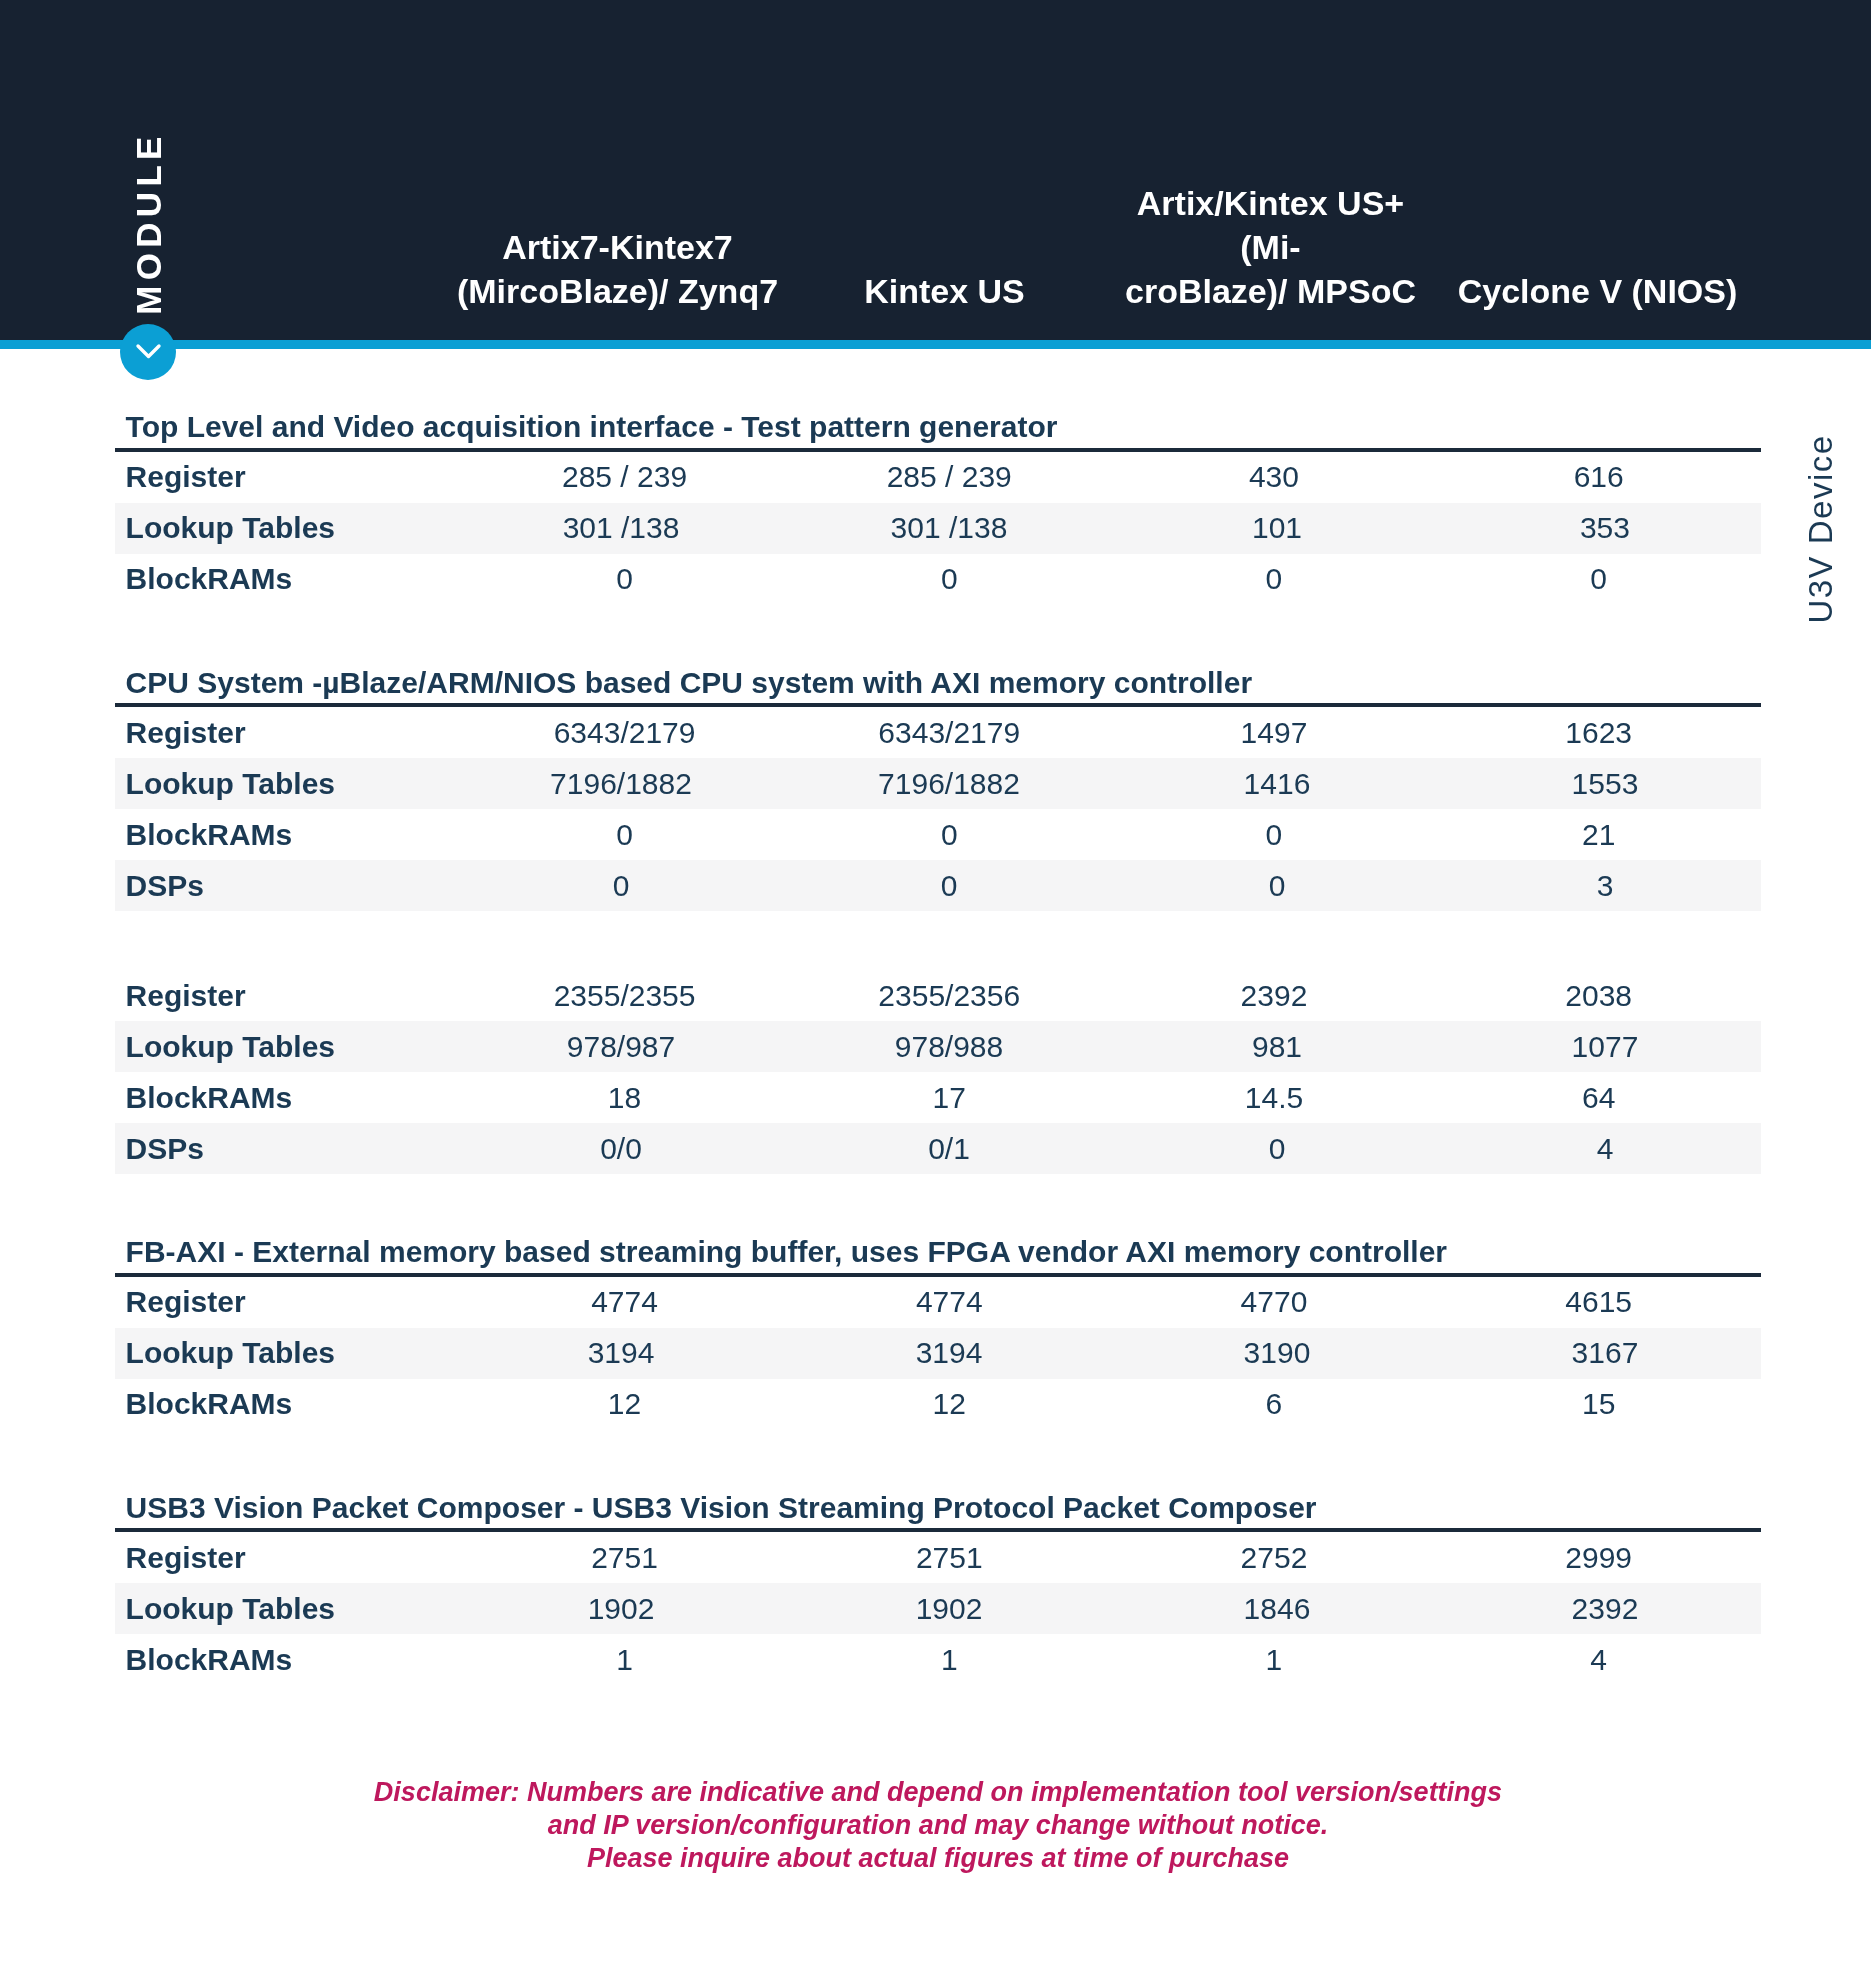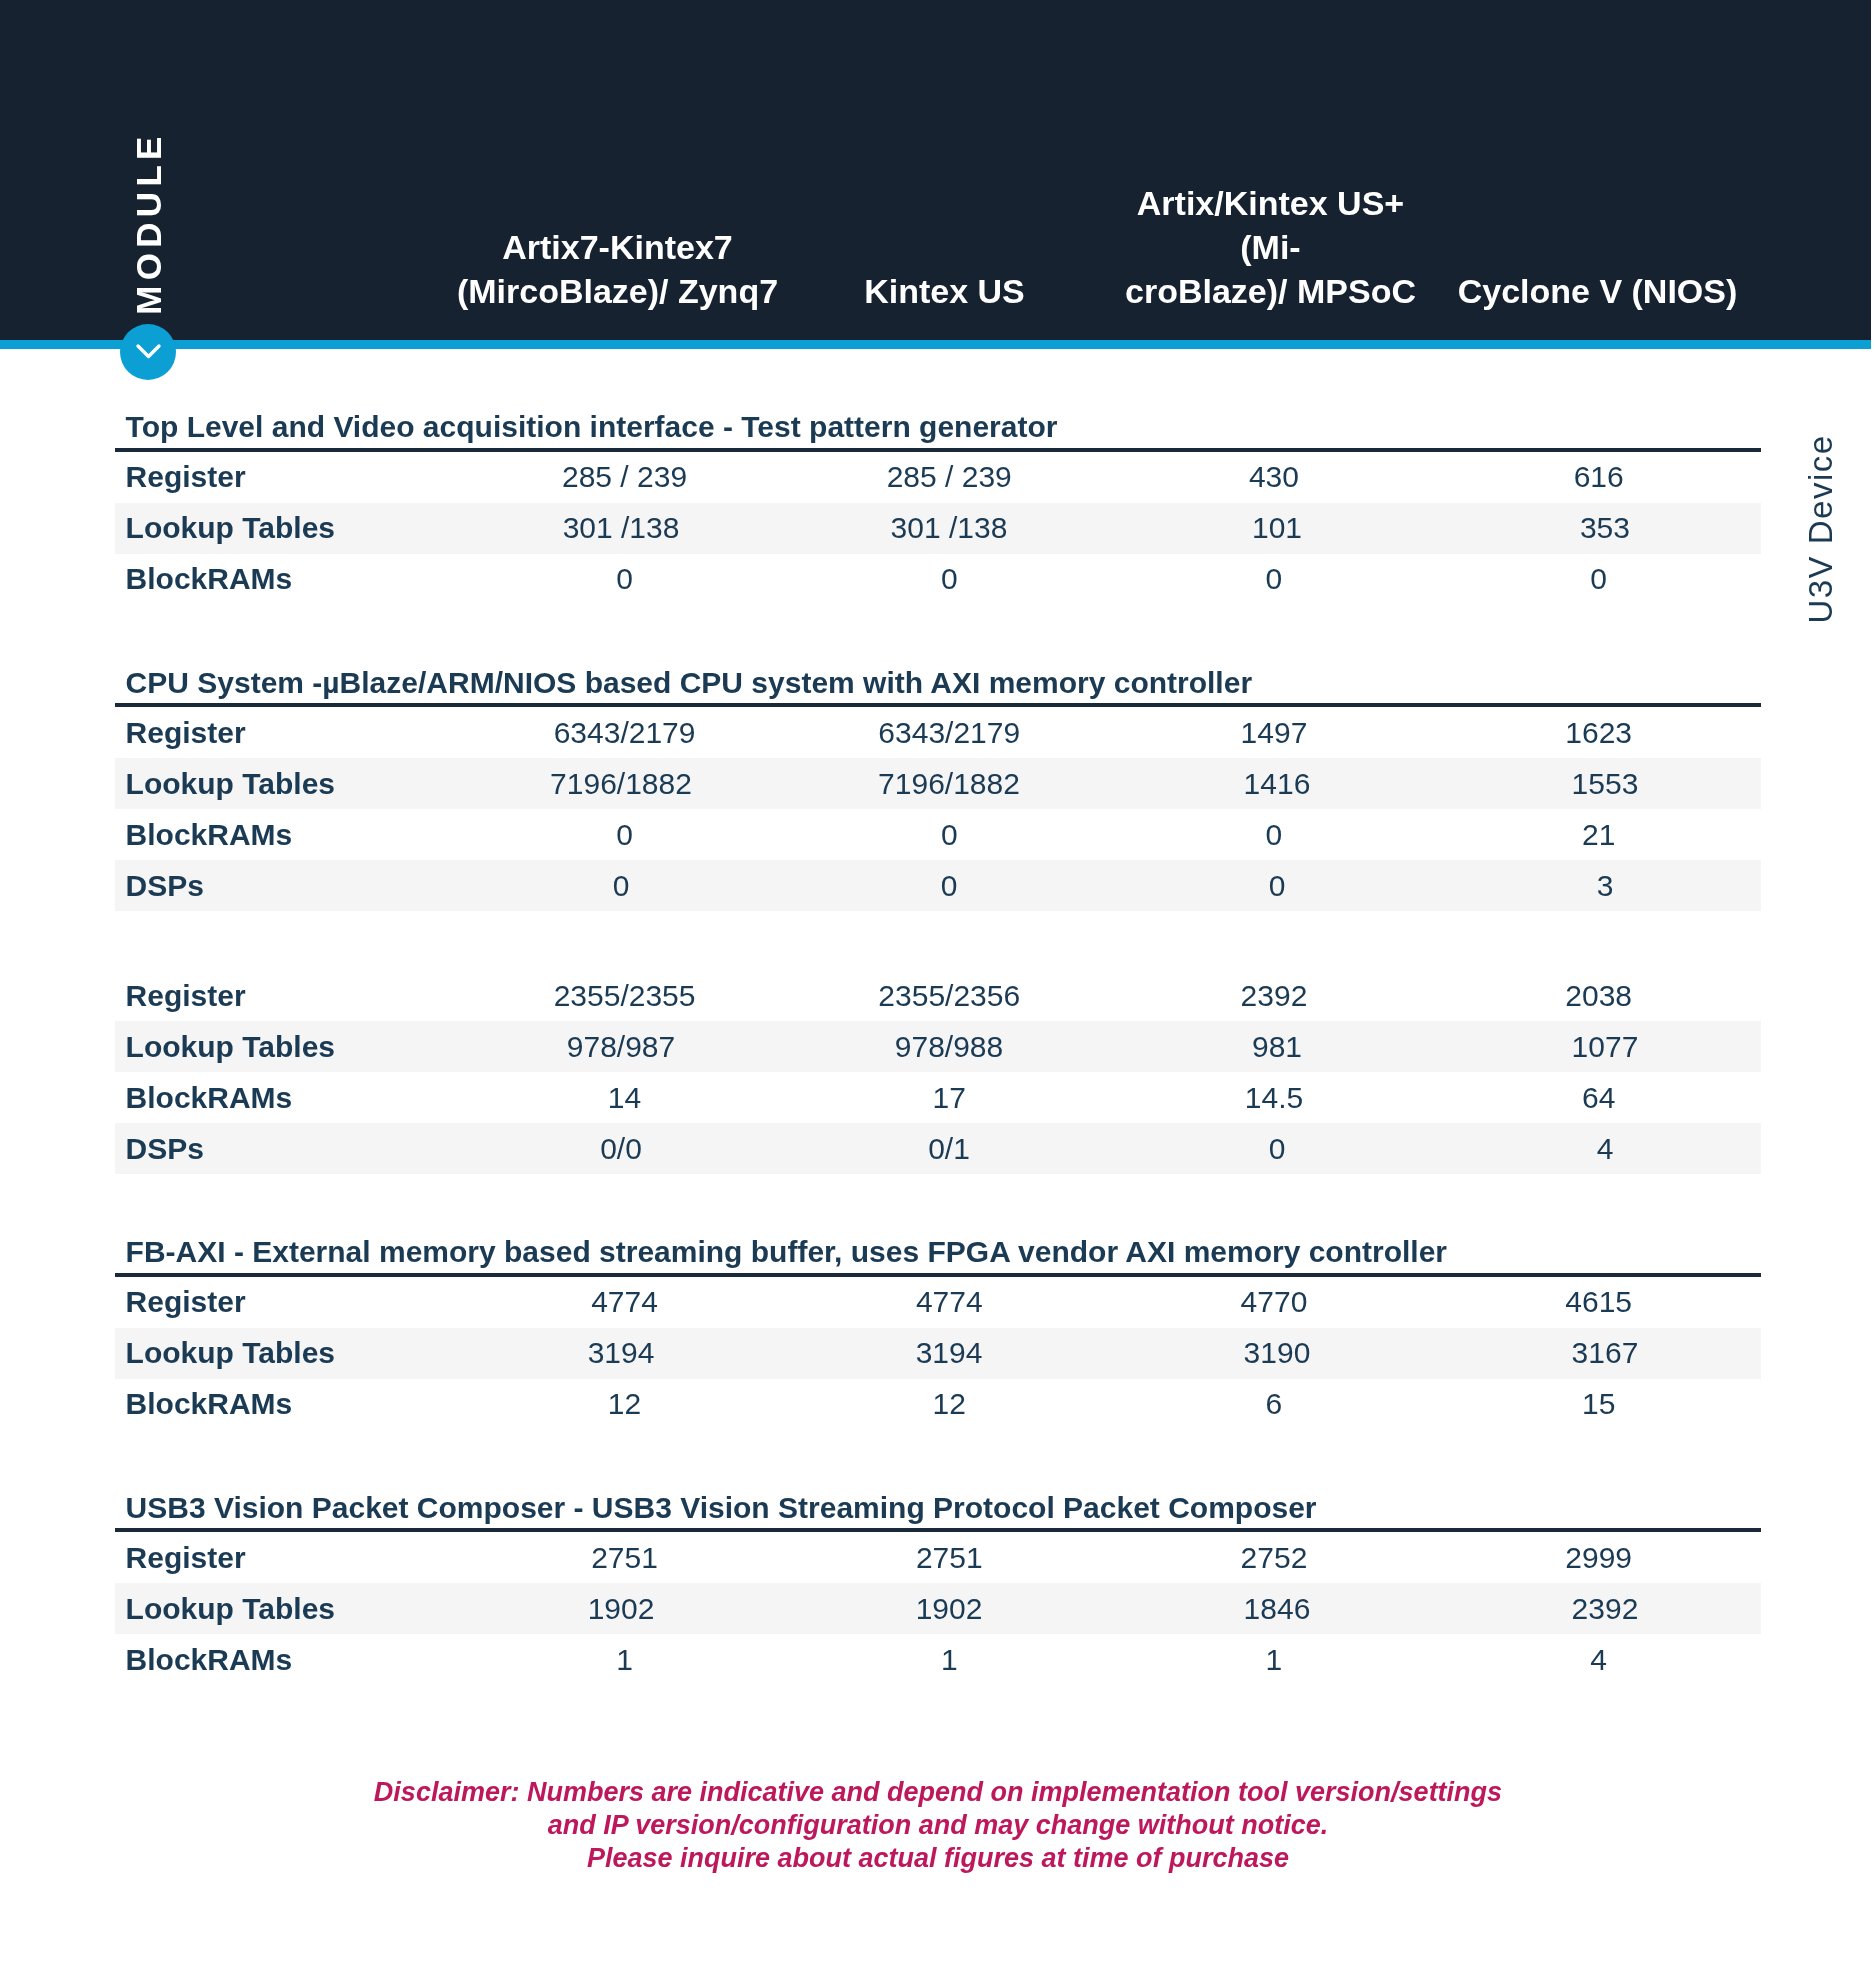--- a/index.html
+++ b/index.html
@@ -229,21 +229,21 @@
       </div>
       <div class="row striped">
         <div class="row-label">Lookup Tables</div>
         <div class="cell">978/987</div>
         <div class="cell">978/988</div>
         <div class="cell">981</div>
         <div class="cell">1077</div>
       </div>
       <div class="row">
         <div class="row-label">BlockRAMs</div>
-        <div class="cell">14</div>
+        <div class="cell">18</div>
         <div class="cell">17</div>
         <div class="cell">14.5</div>
         <div class="cell">64</div>
       </div>
       <div class="row striped">
         <div class="row-label">DSPs</div>
         <div class="cell">0/0</div>
         <div class="cell">0/1</div>
         <div class="cell">0</div>
         <div class="cell">4</div>

